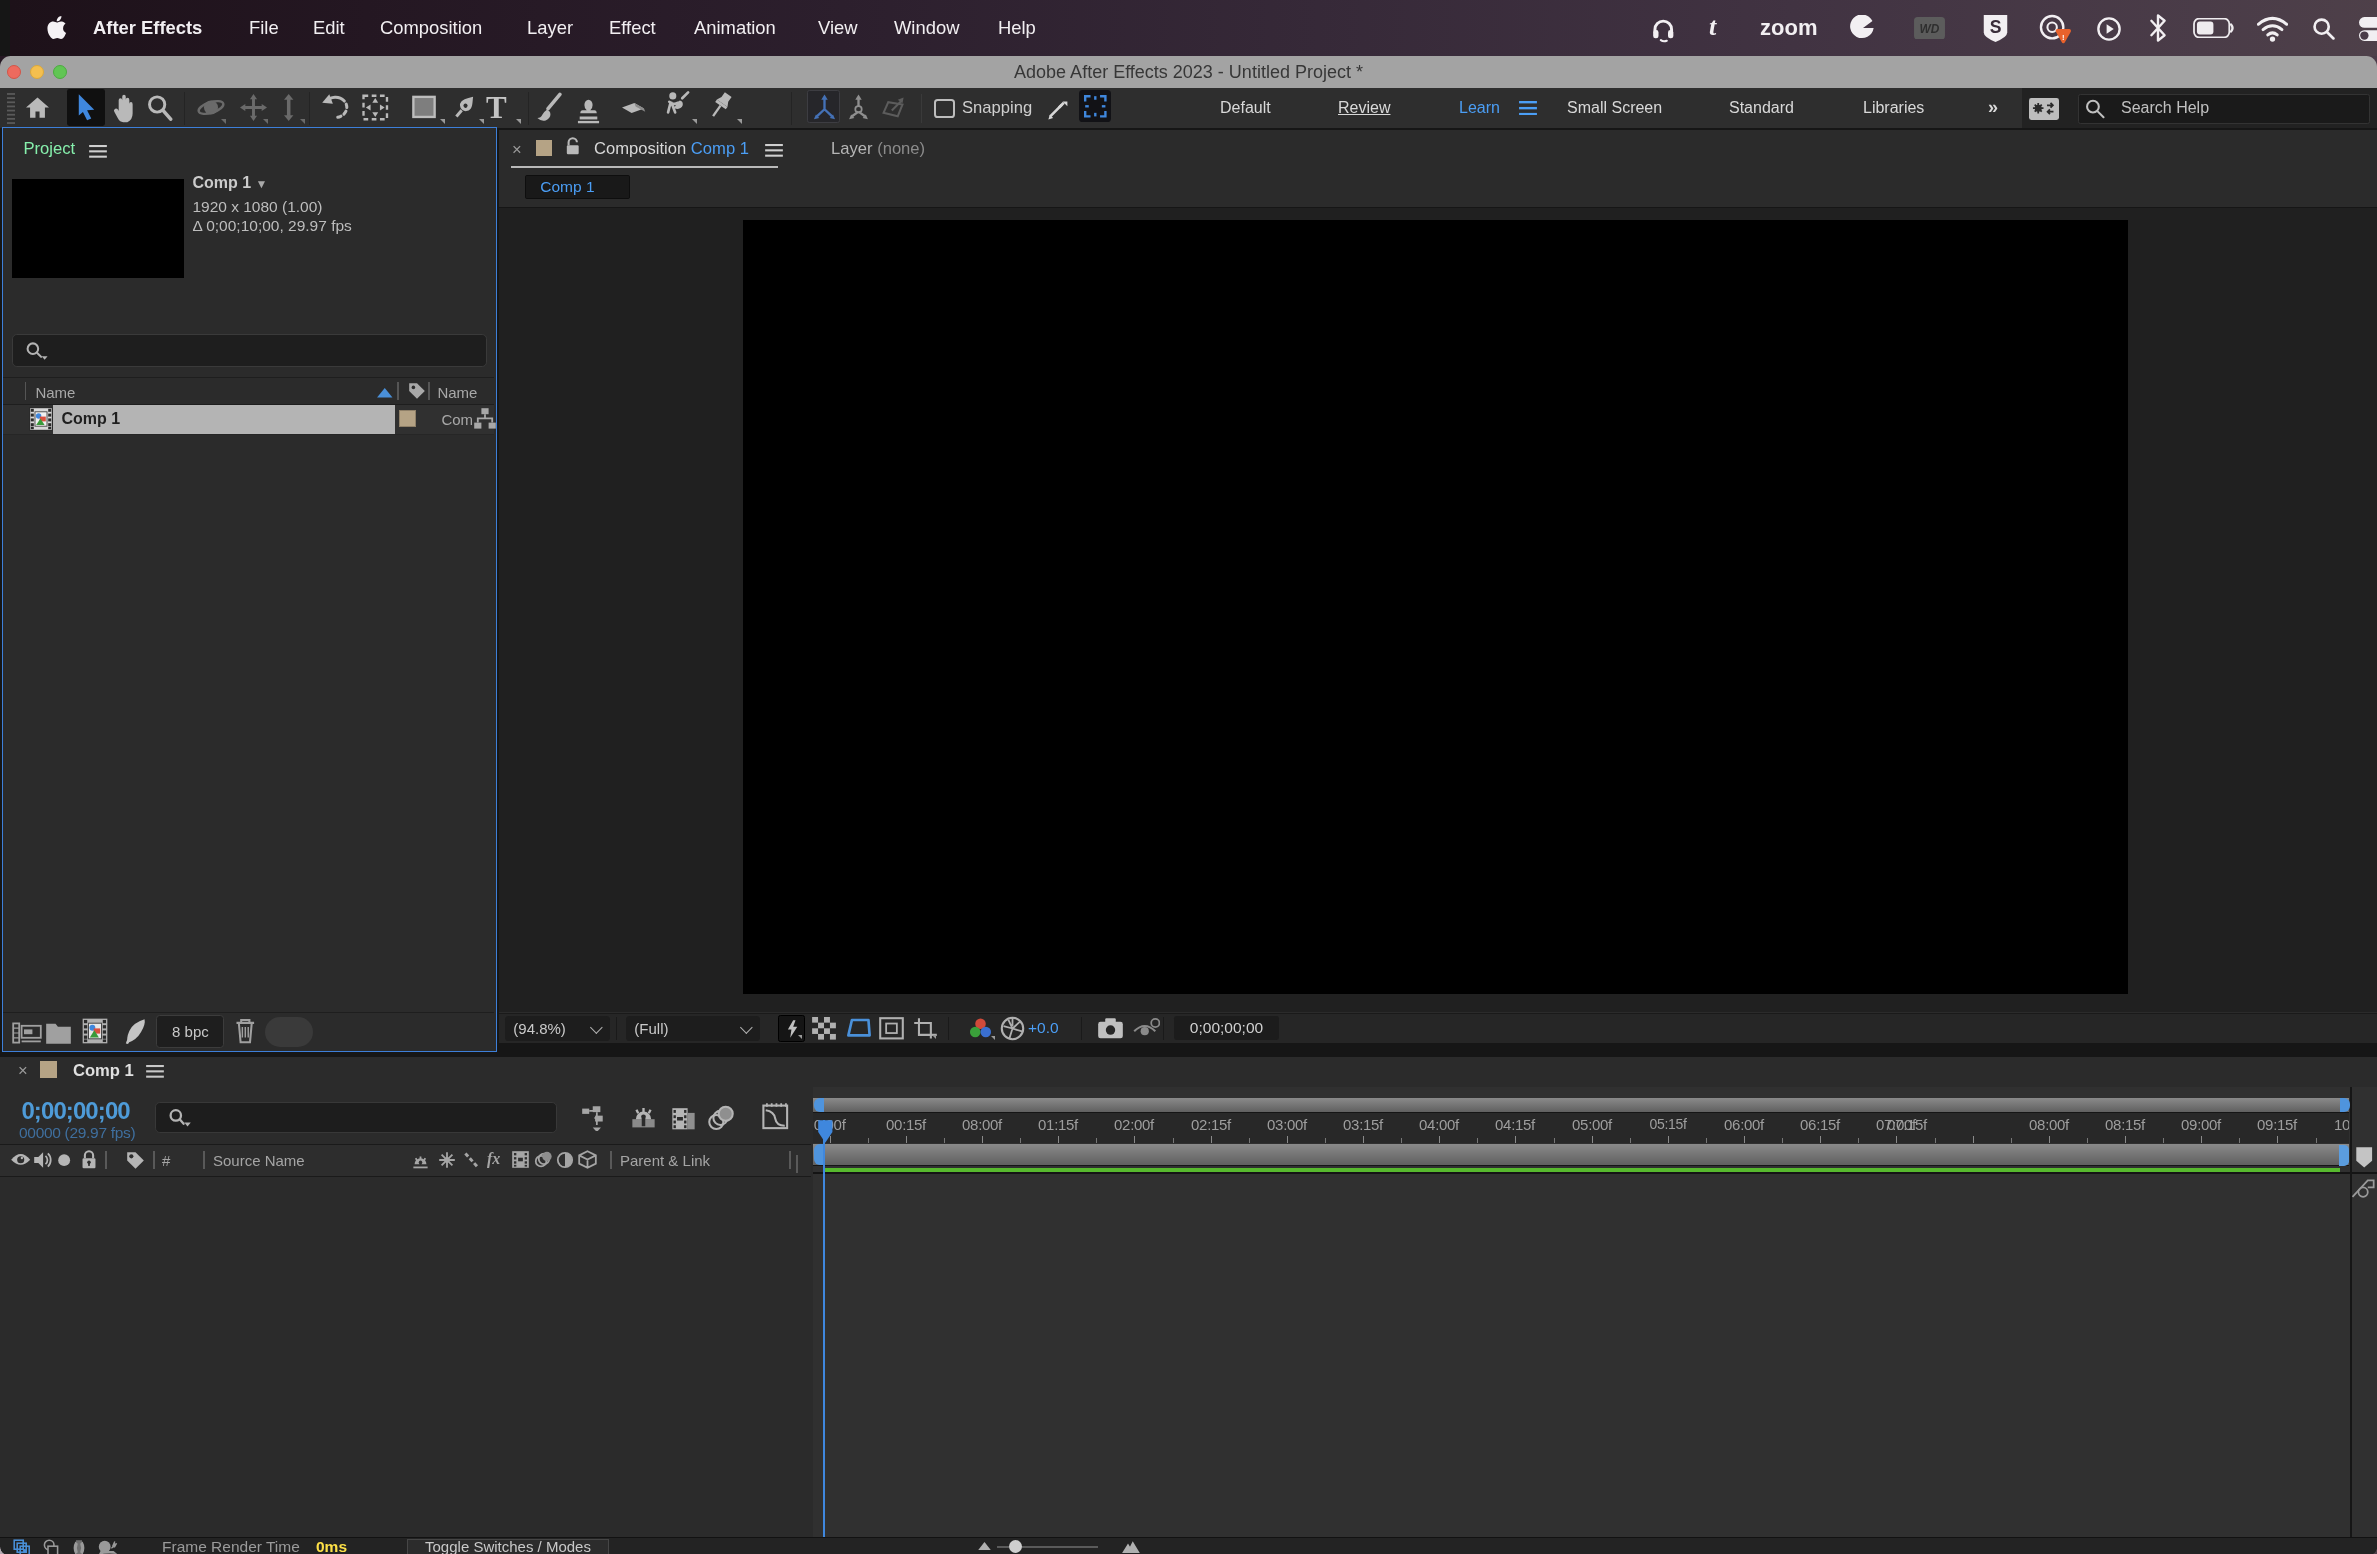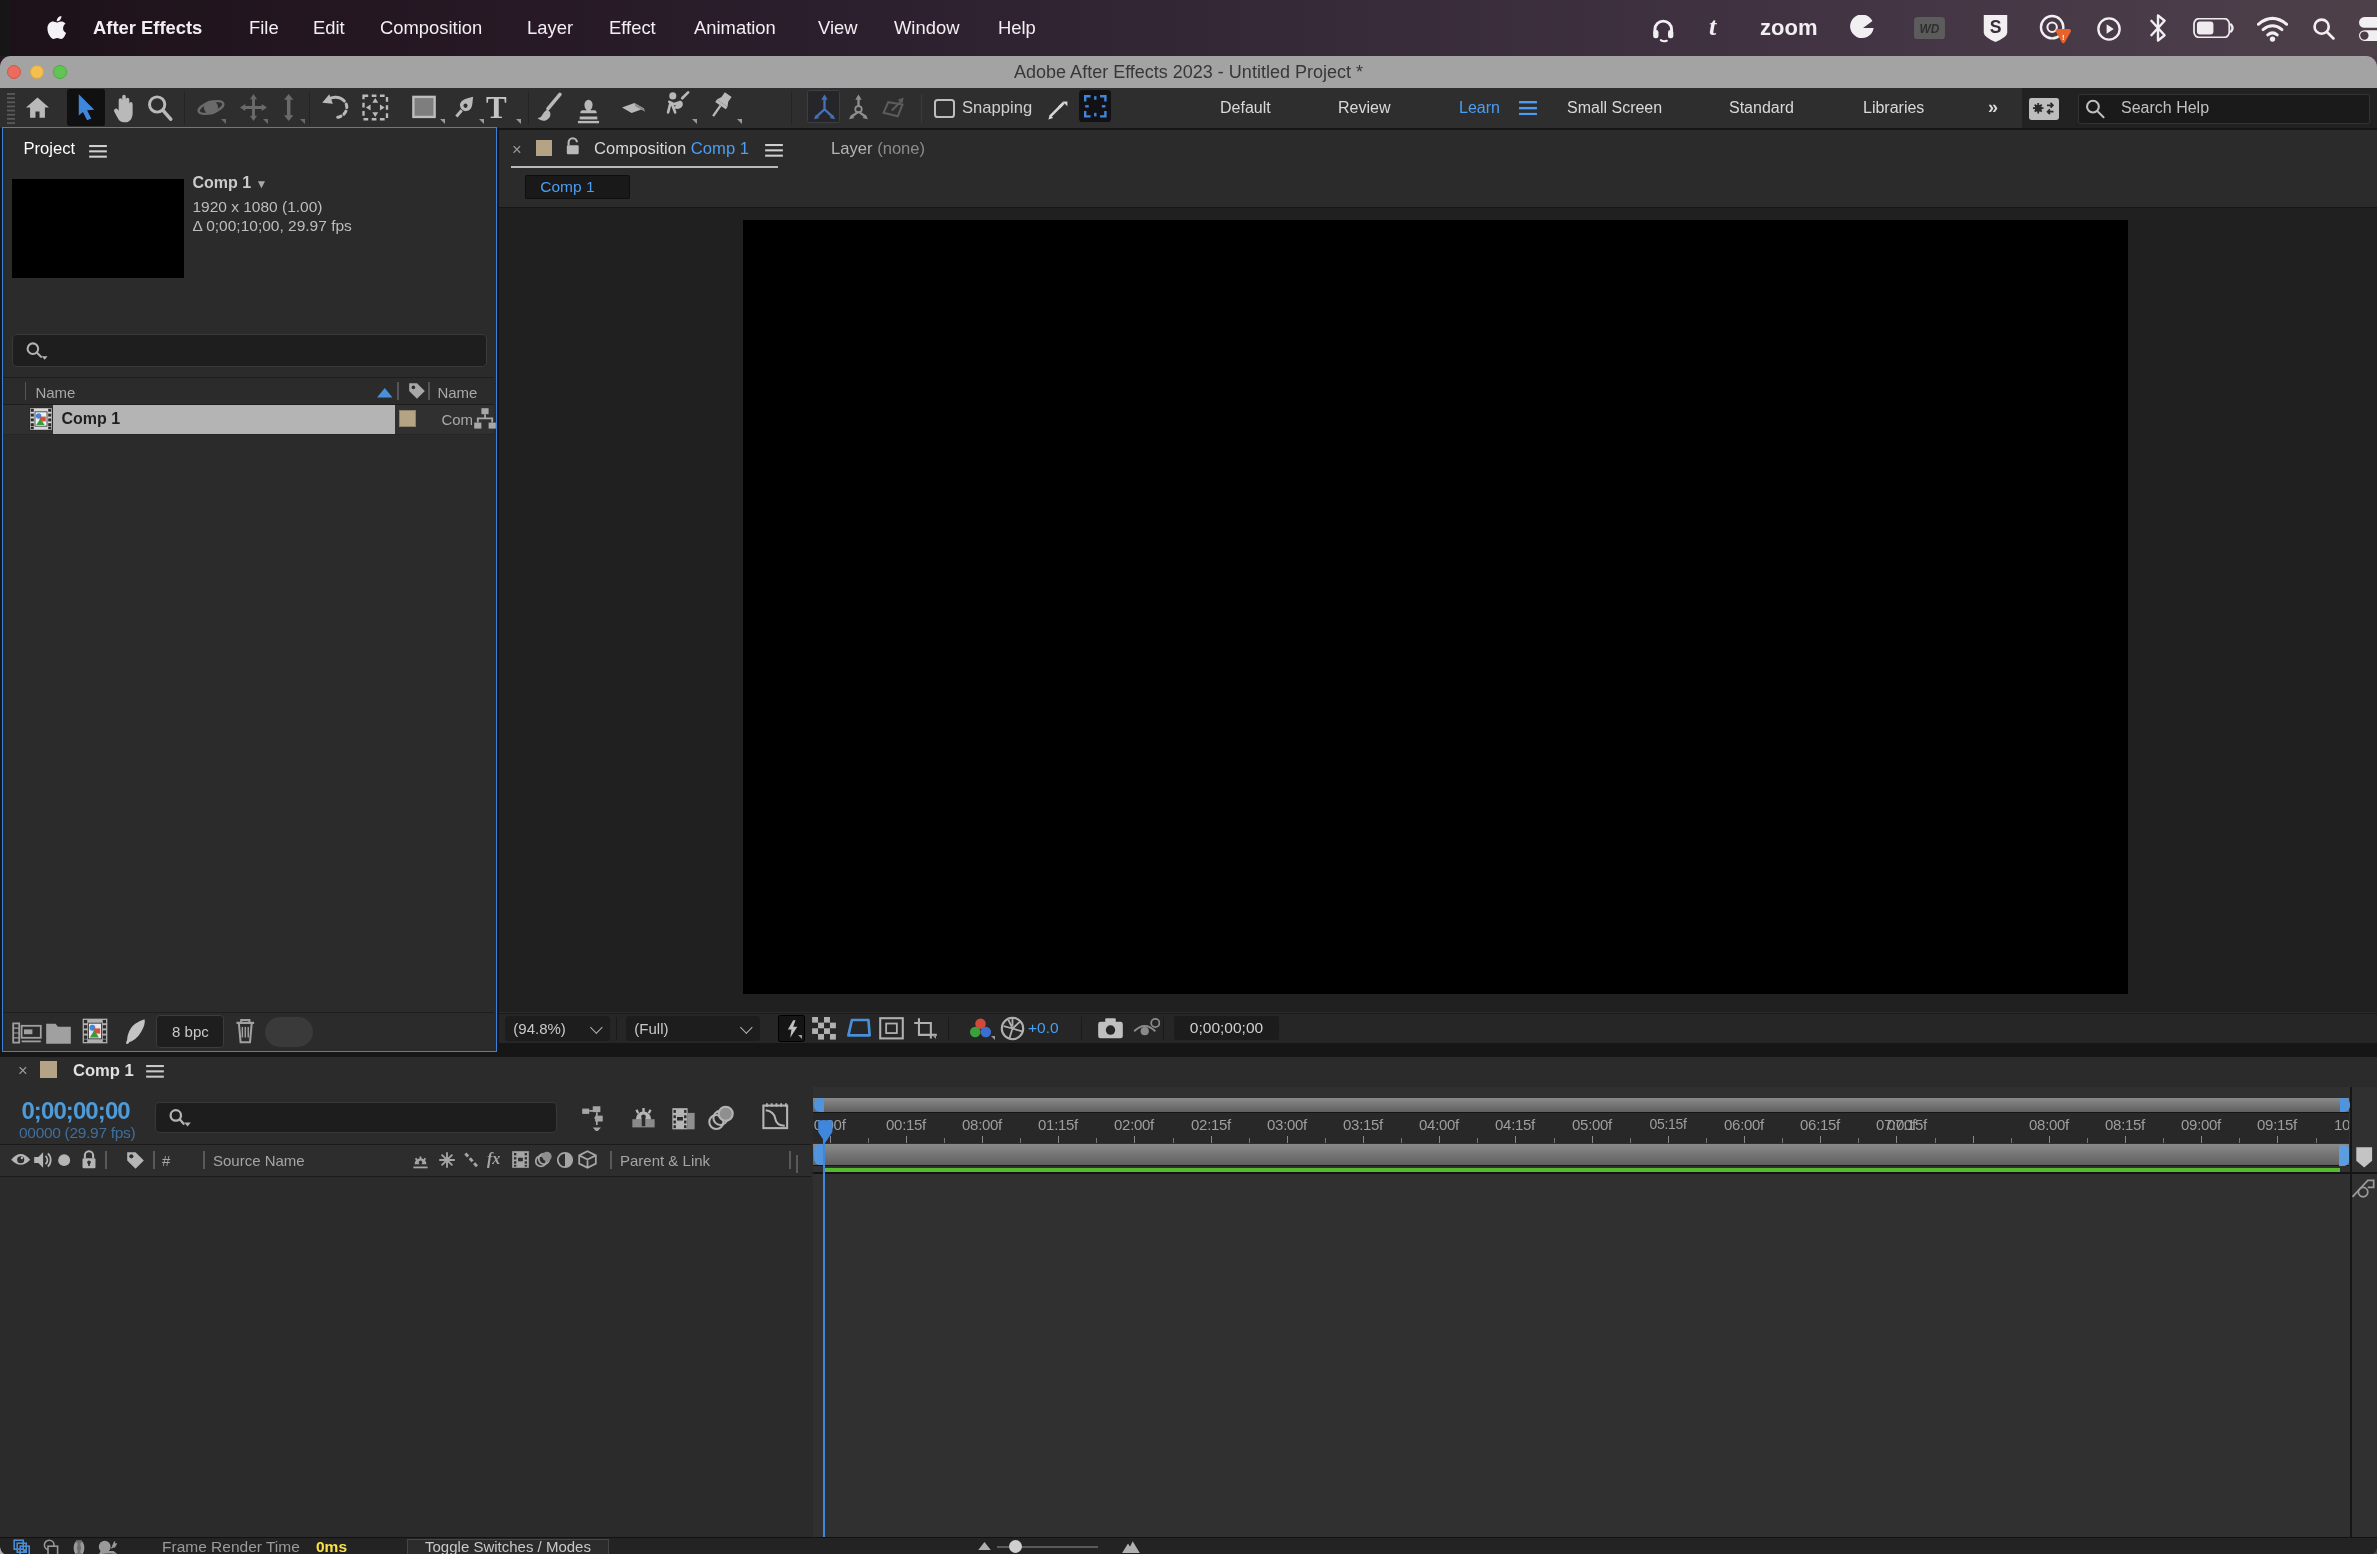--- a/index.html
+++ b/index.html
@@ -264,21 +264,21 @@
           <rect x="17" y="2" width="4" height="6"></rect>
           <rect x="17" y="30" width="4" height="6"></rect>
           <rect x="2" y="17" width="6" height="4"></rect>
           <rect x="30" y="17" width="6" height="4"></rect>
         </g>
       </svg>
 </div>
 
 <div class="a" style="left:0;top:88px;width:2377px;height:40px;">
   <span class="ws" style="left:1220px;">Default</span>
-  <span class="ws" style="left:1338px;">Review</span>
+  <span class="ws" style="left:1338px;text-decoration:underline;">Review</span>
   <span class="ws" style="left:1459px;color:#4b9ef5;">Learn</span>
   <svg class="a" style="left:1519px;top:13px" width="18" height="14.3" viewBox="0 0 30 24">
         <g fill="#4b9ef5">
           <rect width="30" height="4"></rect>
           <rect y="10" width="30" height="4"></rect>
           <rect y="20" width="30" height="4"></rect>
         </g>
       </svg>
   <span class="ws" style="left:1567px;">Small Screen</span>
   <span class="ws" style="left:1729px;">Standard</span>
@@ -297,21 +297,21 @@
       </svg>
   <div class="a" style="left:2078px;top:6px;width:292px;height:30px;background:#1a1a1a;border:1.2px solid #333333;border-radius:2.4px;box-sizing:border-box;"></div>
   <svg class="a" style="left:2084px;top:11.3px" width="22.6" height="20" viewBox="0 0 38 34">
         <circle cx="15" cy="13" r="10" stroke="#c0c0c0" stroke-width="3.5" fill="none"></circle>
         <path d="M23 21 L33 31" stroke="#c0c0c0" stroke-width="3.5" stroke-linecap="round"></path>
       </svg>
   <span class="ws" style="left:2121px;color:#c0c0c0;">Search Help</span>
 </div>
 
 <div class="a" id="project" style="left:2.4px;top:127px;width:495px;height:925px;background:#2b2b2b;border:1.8px solid #3d7fd9;box-sizing:border-box;">
-  <span class="a" style="left:20px;top:10.7px;font-size:16.6px;color:#ffffff;">Project</span>
+  <span class="a" style="left:20px;top:10.7px;font-size:16.6px;color:#86efac;">Project</span>
   <svg class="a" style="left:86px;top:16.6px" width="18" height="13" viewBox="0 0 30 22">
         <g fill="#cfcfcf">
           <rect width="30" height="3.5"></rect>
           <rect y="9" width="30" height="3.5"></rect>
           <rect y="18" width="30" height="3.5"></rect>
         </g>
       </svg>
   <div class="a" style="left:8.3px;top:51px;width:172px;height:99px;background:#000;"></div>
   <div class="a" style="left:189px;top:46px;font-size:16px;font-weight:bold;color:#cbcbcb;">Comp 1 <span style="font-size:12px;color:#a9a9a9;">▼</span></div>
   <div class="a" style="left:189px;top:70px;font-size:15.5px;color:#bdbdbd;">1920 x 1080 (1.00)</div>

